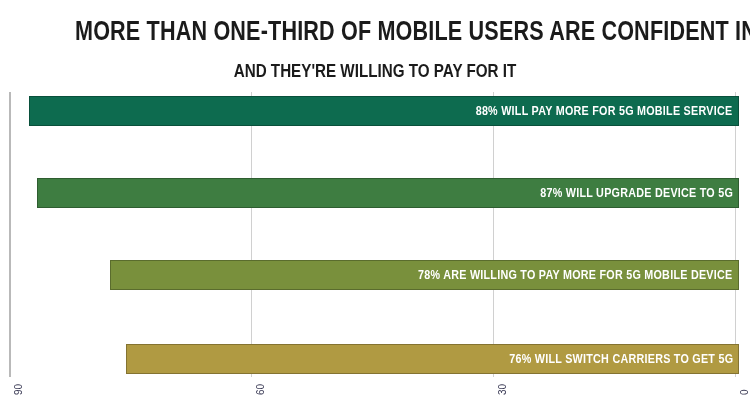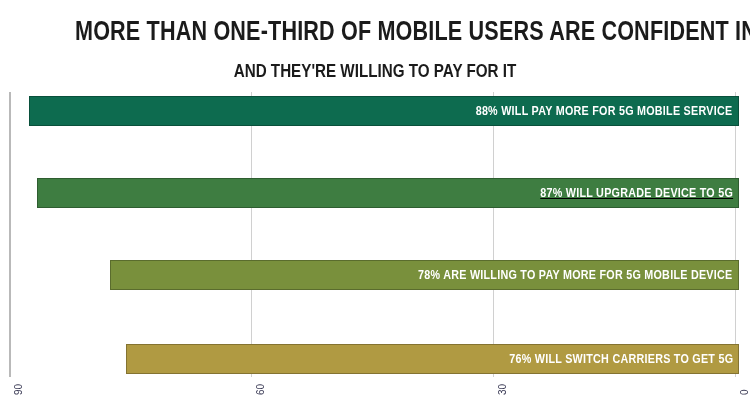--- a/index.html
+++ b/index.html
@@ -100,21 +100,21 @@
         <div class="gridline" style="left: 493px;"></div>
         <div class="gridline" style="left: 735px;"></div>
       </div>
     <div class="bars" id="bars">
         <div class="bar-row" style="top: 4px;">
           <div class="bar" style="left: 25.1333px; width: 709.867px; background: rgb(13, 107, 79);">
             <span class="bar-label">88% WILL PAY MORE FOR 5G MOBILE SERVICE</span>
           </div>
         </div>
         <div class="bar-row" style="top: 86px;">
-          <div class="bar" style="left: 33.2px; width: 701.8px; background: rgb(62, 125, 65); text-decoration: underline;">
+          <div class="bar" style="left: 33.2px; width: 701.8px; background: rgb(62, 125, 65);">
             <span class="bar-label">87% WILL UPGRADE DEVICE TO 5G</span>
           </div>
         </div>
         <div class="bar-row" style="top: 168px; padding-left: 12px;">
           <div class="bar" style="left: 105.8px; width: 629.2px; background: rgb(121, 144, 60);">
             <span class="bar-label">78% ARE WILLING TO PAY MORE FOR 5G MOBILE DEVICE</span>
           </div>
         </div>
         <div class="bar-row" style="top: 252px;">
           <div class="bar" style="left: 121.933px; width: 613.067px; background: rgb(176, 154, 66); align-items: center;">

